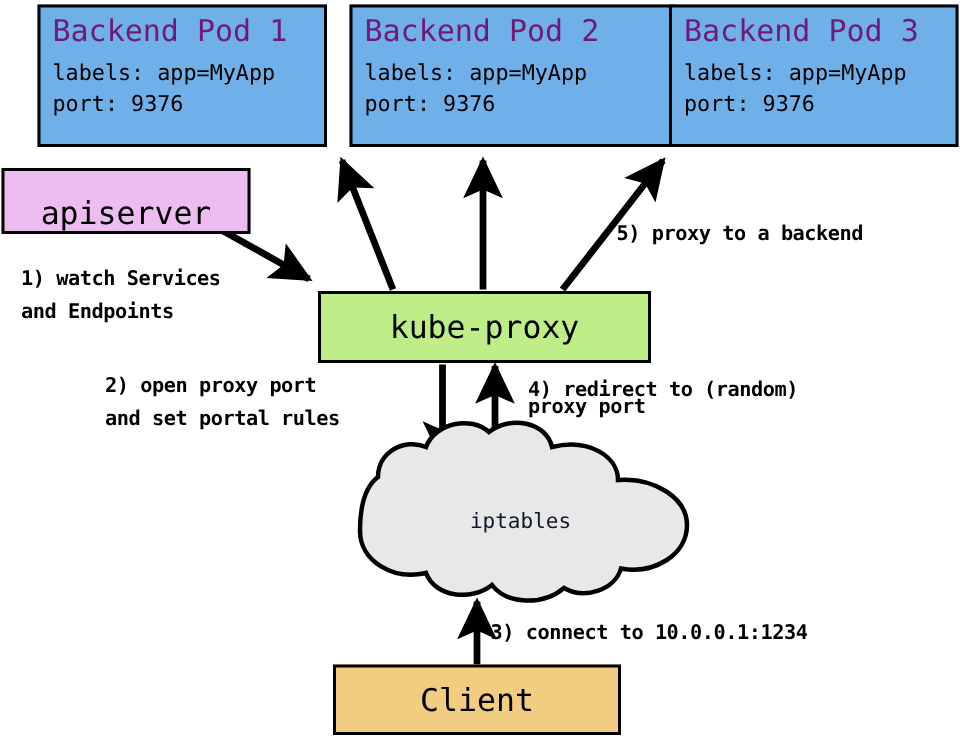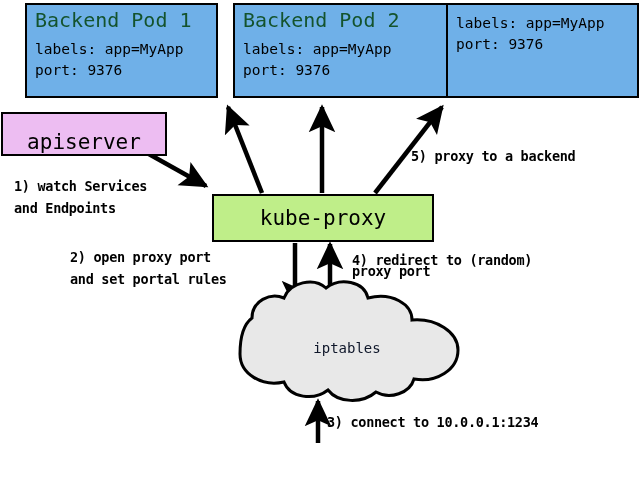--- a/index.html
+++ b/index.html
@@ -31,21 +31,21 @@
     flex-direction: column;
     justify-content: flex-start;
   }
   .pod-box {
     padding: 2px 6px 0 8px;
   }
   .pod-title {
     font-family: "DejaVu Sans Mono", monospace;
     font-size: 20px;
     line-height: 26px;
-    color: #14532d;
+    color: #701a75;
     white-space: nowrap;
     letter-spacing: 0px;
   }
   .pod-line {
     font-family: "DejaVu Sans Mono", monospace;
     font-size: 14.5px;
     line-height: 21px;
     color: #000000;
     white-space: nowrap;
   }
@@ -123,36 +123,41 @@
     <div class="pod-line">port: 9376</div>
   </div>
 
   <div class="node-box pod-box" style="left:233px; top:3px; width:218px; height:95px; background:#6fb0e8;">
     <div class="pod-title">Backend Pod 2</div>
     <div class="pod-line" style="margin-top:6px;">labels: app=MyApp</div>
     <div class="pod-line">port: 9376</div>
   </div>
 
   <div class="node-box pod-box" style="left:446px; top:3px; width:193px; height:95px; background:#6fb0e8;">
+    <div class="pod-title">Backend Pod 3</div>
     <div class="pod-line" style="margin-top:6px;">labels: app=MyApp</div>
     <div class="pod-line">port: 9376</div>
   </div>
 
   <div class="node-box" style="left:1px; top:112px; width:166px; height:44px; background:#edbdf2;
               justify-content:flex-end;">
     <div class="center-label">apiserver</div>
   </div>
 
   <div class="node-box" style="left:212px; top:194px; width:222px; height:48px; background:#bfee89;
               justify-content:center;">
     <div class="center-label">kube-proxy</div>
   </div>
 
   <div class="cloud-label" style="left:277px; top:340px; width:140px; text-align:center;">iptables</div>
 
+  <div class="node-box" style="left:222px; top:443px; width:192px; height:47px; background:#f1cd81;
+              justify-content:center;">
+    <div class="center-label">Client</div>
+  </div>
 
   <div class="step-text" style="left:14px; top:175px;">1) watch Services</div>
   <div class="step-text" style="left:14px; top:197px;">and Endpoints</div>
 
   <div class="step-text" style="left:70px; top:246px;">2) open proxy port</div>
   <div class="step-text" style="left:70px; top:268px;text-align:center;">and set portal rules</div>
 
   <div class="step-text" style="left:327px; top:411px;">3) connect to 10.0.0.1:1234</div>
 
   <div class="step-text" style="left:352px; top:249px;">4) redirect to (random)</div>

